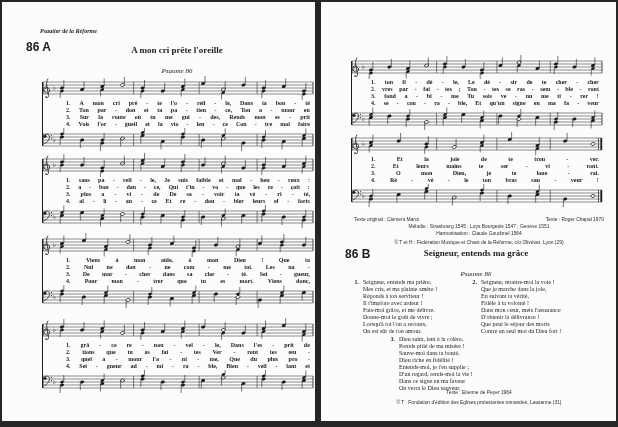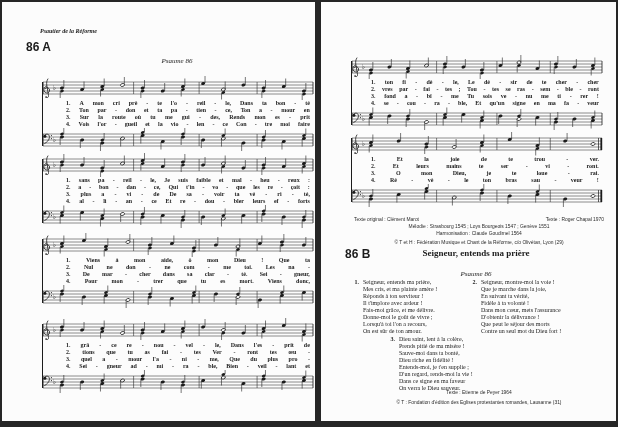--- a/index.html
+++ b/index.html
@@ -50,20 +50,21 @@
   .f1{top:388px}
   .f2{top:398px}
 </style>
 </head>
 <body>
 
 <div class="page page-left">
   <div class="running-header">Psautier de la Réforme</div>
   <div class="piece-num num-a">86 A</div>
   <div class="title-block tb-a">
+    <div class="piece-title">A mon cri prête l'oreille</div>
     <div class="piece-subtitle">Psaume 86</div>
   </div>
   <div class="system sys-l sys-l0">
       <svg width="272" height="24" class="staff">
         <line x1="1" y1="6" x2="271" y2="6" stroke="#2e2e2e" stroke-width="0.55"></line>
         <line x1="1" y1="9" x2="271" y2="9" stroke="#2e2e2e" stroke-width="0.55"></line>
         <line x1="1" y1="12" x2="271" y2="12" stroke="#2e2e2e" stroke-width="0.55"></line>
         <line x1="1" y1="15" x2="271" y2="15" stroke="#2e2e2e" stroke-width="0.55"></line>
         <line x1="1" y1="18" x2="271" y2="18" stroke="#2e2e2e" stroke-width="0.55"></line>
         <line x1="1" y1="6" x2="1" y2="18" stroke="#1c1c1c" stroke-width="0.9"></line>
@@ -1143,21 +1144,21 @@
       <span>Texte original : Clément Marot</span>
       <span>Texte : Roger Chapal 1970</span>
     </div>
     <div class="c">Mélodie : Strasbourg 1545 ; Loys Bourgeois 1547 ; Genève 1551</div>
     <div class="c">Harmonisation : Claude Goudimel 1564</div>
     <div class="c c4">© T et H : Fédération Musique et Chant de la Réforme, c/o Olivétan, Lyon (29)</div>
   </div>
 
   <div class="piece-num num-b">86 B</div>
   <div class="title-block tb-b">
-    <div class="piece-title">Seigneur, entends ma prière</div>
+    <div class="piece-title">Seigneur, entends ma grâce</div>
     <div class="piece-subtitle">Psaume 86</div>
   </div>
 
   <div class="verse v1">
       <div class="verse-num">1.</div>
       <div>
         <div class="verse-line">Seigneur, entends ma prière,</div>
         <div class="verse-line">Mes cris, et ma plainte amère !</div>
         <div class="verse-line">Réponds à ton serviteur !</div>
         <div class="verse-line">Il t'implore avec ardeur !</div>

